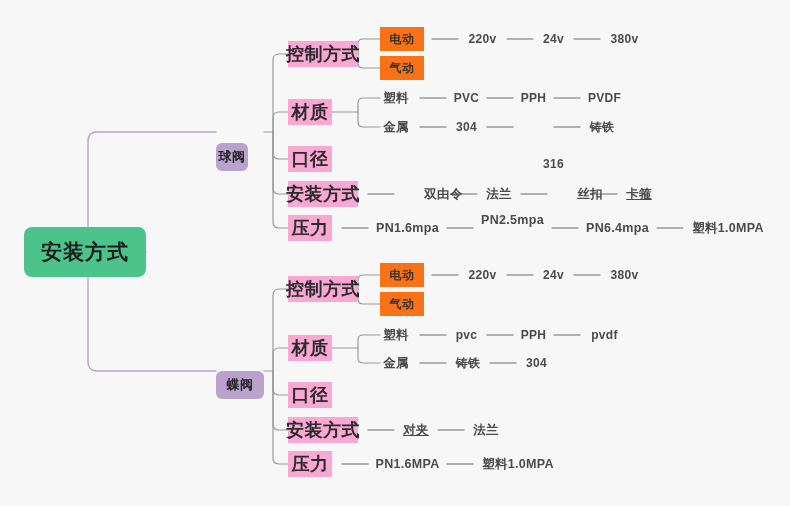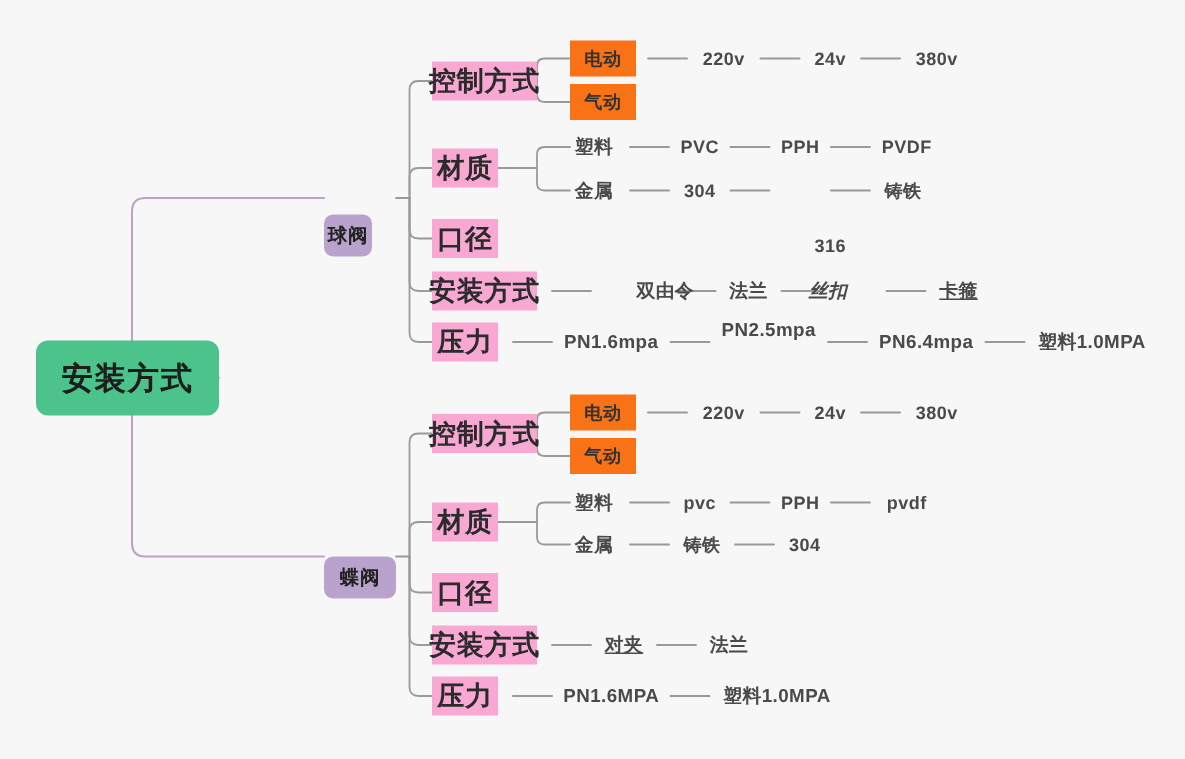--- a/index.html
+++ b/index.html
@@ -115,21 +115,21 @@
       <div class="node plain small" style="left: 521px; top: 89px; height: 18px; width: 25px;">PPH</div>
       <div class="node plain small" style="left: 588px; top: 89px; height: 18px; width: 33px;">PVDF</div>
       <div class="node plain" style="left: 380px; top: 118px; height: 18px; width: 32px;">金属</div>
       <div class="node plain small" style="left: 454px; top: 118px; height: 18px; width: 25px;">304</div>
       <div class="node plain small" style="left: 541px; top: 118px; height: 18px; width: 25px; margin-top: 37px;">316</div>
       <div class="node plain small" style="left: 588px; top: 118px; height: 18px; width: 28px;">铸铁</div>
       <div class="node cat" style="left: 288px; top: 146px; height: 26px; width: 44px;">口径</div>
       <div class="node cat" style="left: 288px; top: 181px; height: 26px; width: 70px;">安装方式</div>
       <div class="node plain" style="left: 423px; top: 185px; height: 18px; width: 41px;">双由令</div>
       <div class="node plain" style="left: 485px; top: 185px; height: 18px; width: 28px;">法兰</div>
-      <div class="node plain" style="left: 538px; top: 185px; height: 18px; width: 28px; font-style: italic;">丝扣</div>
+      <div class="node plain" style="left: 576px; top: 185px; height: 18px; width: 28px;">丝扣</div>
       <div class="node plain" style="left: 625px; top: 185px; height: 18px; width: 28px; text-decoration: underline;">卡箍</div>
       <div class="node cat" style="left: 288px; top: 215px; height: 26px; width: 44px;">压力</div>
       <div class="node plain" style="left: 376px; top: 219px; height: 18px; width: 63px;">PN1.6mpa</div>
       <div class="node plain" style="left: 481px; top: 211px; height: 18px; width: 63px;">PN2.5mpa</div>
       <div class="node plain" style="left: 586px; top: 219px; height: 18px; width: 63px; text-align: center;">PN6.4mpa</div>
       <div class="node plain" style="left: 691px; top: 219px; height: 18px; width: 74px;">塑料1.0MPA</div>
       <div class="node valve" style="left: 216px; top: 357px; height: 28px; width: 48px; margin-top: 14px;">蝶阀</div>
       <div class="node cat" style="left: 288px; top: 276px; height: 26px; width: 70px;">控制方式</div>
       <div class="node leafbox" style="left: 380px; top: 263px; height: 24px; width: 44px;">电动</div>
       <div class="node plain small" style="left: 466px; top: 266px; height: 18px; width: 33px;">220v</div>

